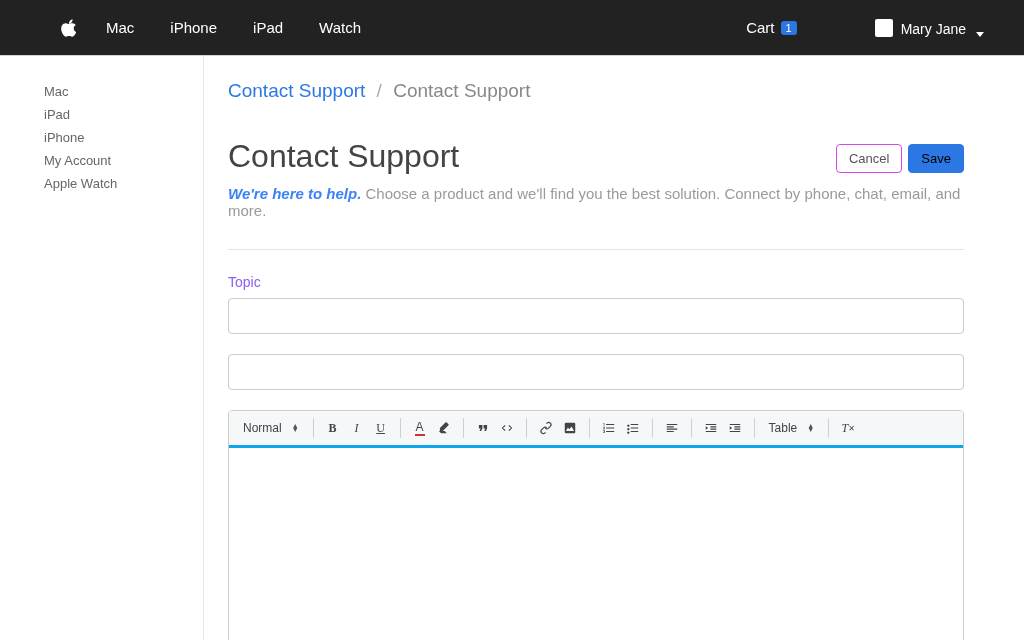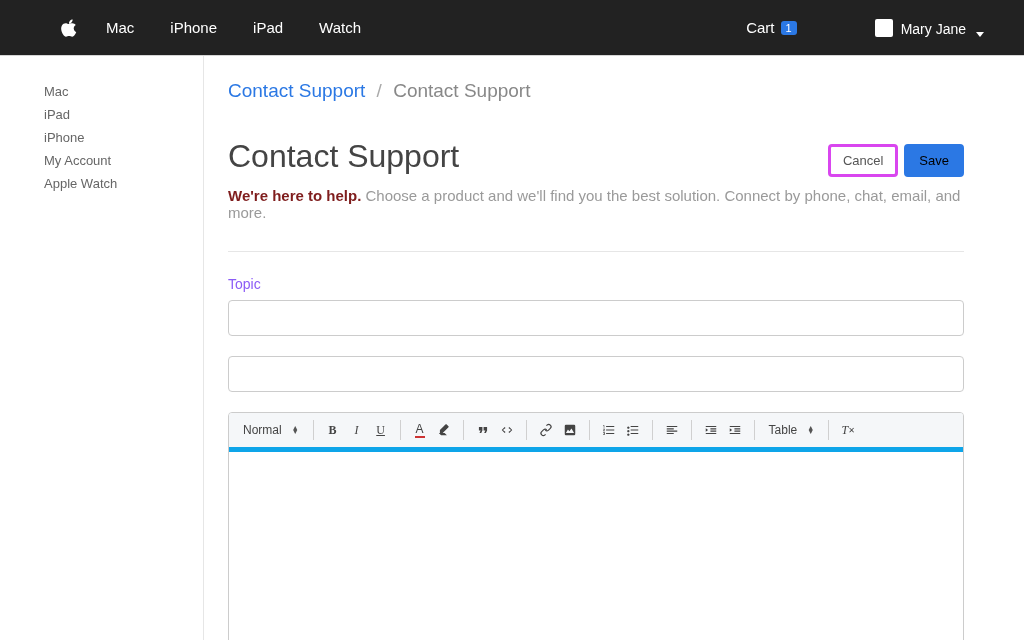--- a/index.html
+++ b/index.html
@@ -42,36 +42,36 @@
   }
   .main { flex: 1; padding: 24px 60px 40px 24px; max-width: 980px; }
   .breadcrumb { font-size: 19px; color: #888; margin-bottom: 36px; }
   .breadcrumb a { color: #2b78e4; text-decoration: none; cursor: pointer; }
   .breadcrumb .sep { margin: 0 6px; color: #aaa; }
   .title-row { display: flex; align-items: flex-start; justify-content: space-between; }
   h1 { font-size: 32px; font-weight: 400; color: #444; }
   .actions { display: flex; gap: 6px; margin-top: 6px; }
   .btn {
     padding: 6px 12px; font-size: 13px; border-radius: 4px; cursor: pointer;
-    border: 3px solid #d946ef; background: #fff; color: #555;
+    border: 1px solid #d946ef; background: #fff; color: #555;
   }
   .btn.primary { background: #2b78e4; border-color: #2b78e4; color: #000000; }
   .subtitle { color: #9a9a9a; font-size: 15px; margin-top: 10px; }
-  .subtitle strong { color: #7f1d1d; font-weight: 600; }
+  .subtitle strong { color: #3b82f6; font-weight: 600; font-style: italic; }
   hr.divider { border: 0; border-top: 1px solid #e6e6e6; margin: 30px 0 24px; }
   .field { margin-bottom: 20px; }
   .field label { display: block; font-size: 14px; color: #8b5cf6; margin-bottom: 8px; }
   .input {
     width: 100%; border: 1px solid #ccc; border-radius: 4px;
     padding: 8px 10px; font-size: 14px; min-height: 36px;
   }
   .editor { border: 1px solid #ccc; border-radius: 4px; overflow: hidden; }
   .toolbar {
     display: flex; align-items: center; gap: 2px;
-    background: #f5f7f9; border-bottom: 5px solid #0ea5e9;
+    background: #f5f7f9; border-bottom: 3px solid #0ea5e9;
     padding: 6px 8px; font-size: 12px; color: #444;
     flex-wrap: wrap;
   }
   .tb-sep { width: 1px; height: 20px; background: #d0d0d0; margin: 0 6px; }
   .tb-btn {
     min-width: 22px; height: 22px; display: flex; align-items: center; justify-content: center;
     cursor: pointer; border-radius: 2px; padding: 0 3px;
   }
   .tb-select { display: flex; align-items: center; gap: 10px; padding: 0 6px; cursor: pointer; }
   .tb-caret-updown { display:flex; flex-direction:column; line-height:4px; font-size:7px; color:#555; }

